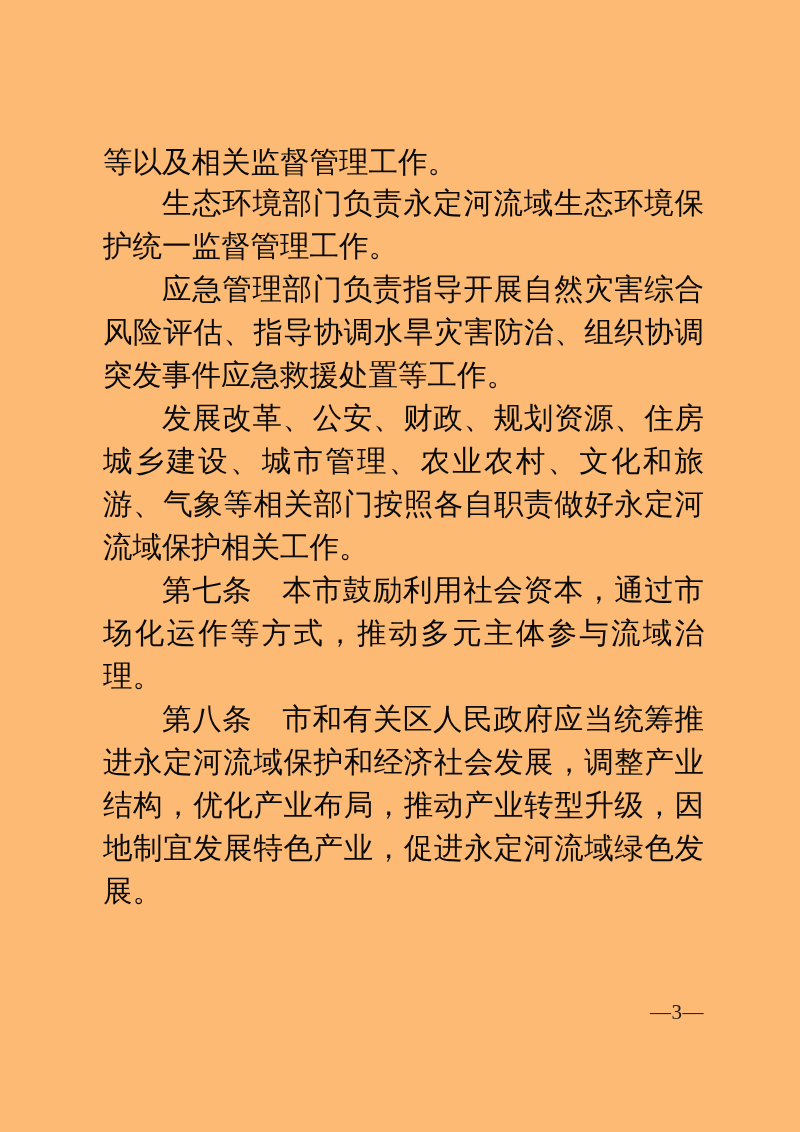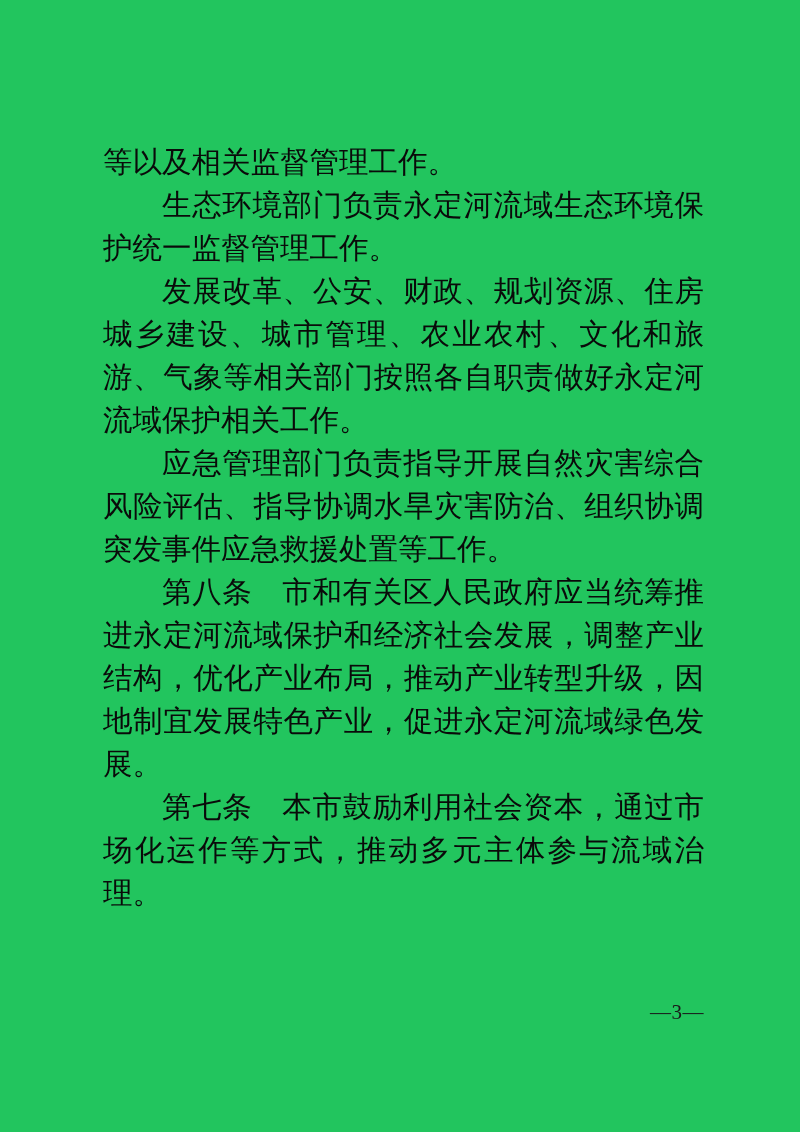--- a/index.html
+++ b/index.html
@@ -7,21 +7,21 @@
     padding: 0;
     background: #ffffff;
   }
   body {
     font-family: "DejaVu Sans", sans-serif;
   }
   #page {
     position: relative;
     width: 800px;
     height: 1132px;
-    background: #22c55e;
+    background: #fdba74;
     overflow: hidden;
   }
   #text-column {
     position: absolute;
     left: 103px;
     top: 141px;
     width: 601px;
   }
   .para {
     margin: 0;
@@ -31,20 +31,21 @@
     color: #0a0a0a;
     text-align: justify;
     text-justify: inter-character;
     letter-spacing: 0px;
     word-break: break-all;
     font-weight: 400;
     -webkit-font-smoothing: antialiased;
   }
   .para.indent {
     text-indent: 59px;
+    font-family: Liberation Mono, monospace;
   }
   .para.noindent {
     text-indent: 0px;
   }
   
   .art-gap {
     display: inline-block;
     width: 29px;
   }
   #page-number {
@@ -61,22 +62,22 @@
   }
 </style>
 </head>
 <body>
 
 <div id="page">
 
   <div id="text-column">
       <p class="para noindent"><span>等以及相关监督管理工作。</span></p>
       <p class="para indent"><span>生态环境部门负责永定河流域生态环境保护统一监督管理工作。</span></p>
+      <p class="para indent"><span>应急管理部门负责指导开展自然灾害综合风险评估、指导协调水旱灾害防治、组织协调突发事件应急救援处置等工作。</span></p>
       <p class="para indent"><span>发展改革、公安、财政、规划资源、住房城乡建设、城市管理、农业农村、文化和旅游、气象等相关部门按照各自职责做好永定河流域保护相关工作。</span></p>
-      <p class="para indent"><span>应急管理部门负责指导开展自然灾害综合风险评估、指导协调水旱灾害防治、组织协调突发事件应急救援处置等工作。</span></p>
+      <p class="para indent"><span>第七条</span><span class="art-gap"></span><span>本市鼓励利用社会资本，通过市场化运作等方式，推动多元主体参与流域治理。</span></p>
       <p class="para indent"><span>第八条</span><span class="art-gap"></span><span>市和有关区人民政府应当统筹推进永定河流域保护和经济社会发展，调整产业结构，优化产业布局，推动产业转型升级，因地制宜发展特色产业，促进永定河流域绿色发展。</span></p>
-      <p class="para indent"><span>第七条</span><span class="art-gap"></span><span>本市鼓励利用社会资本，通过市场化运作等方式，推动多元主体参与流域治理。</span></p>
       <p class="para indent"><span class="art-gap"></span></p>
     </div>
 
   <div id="page-number">—3—</div>
 
 </div>
 
 </body></html>

